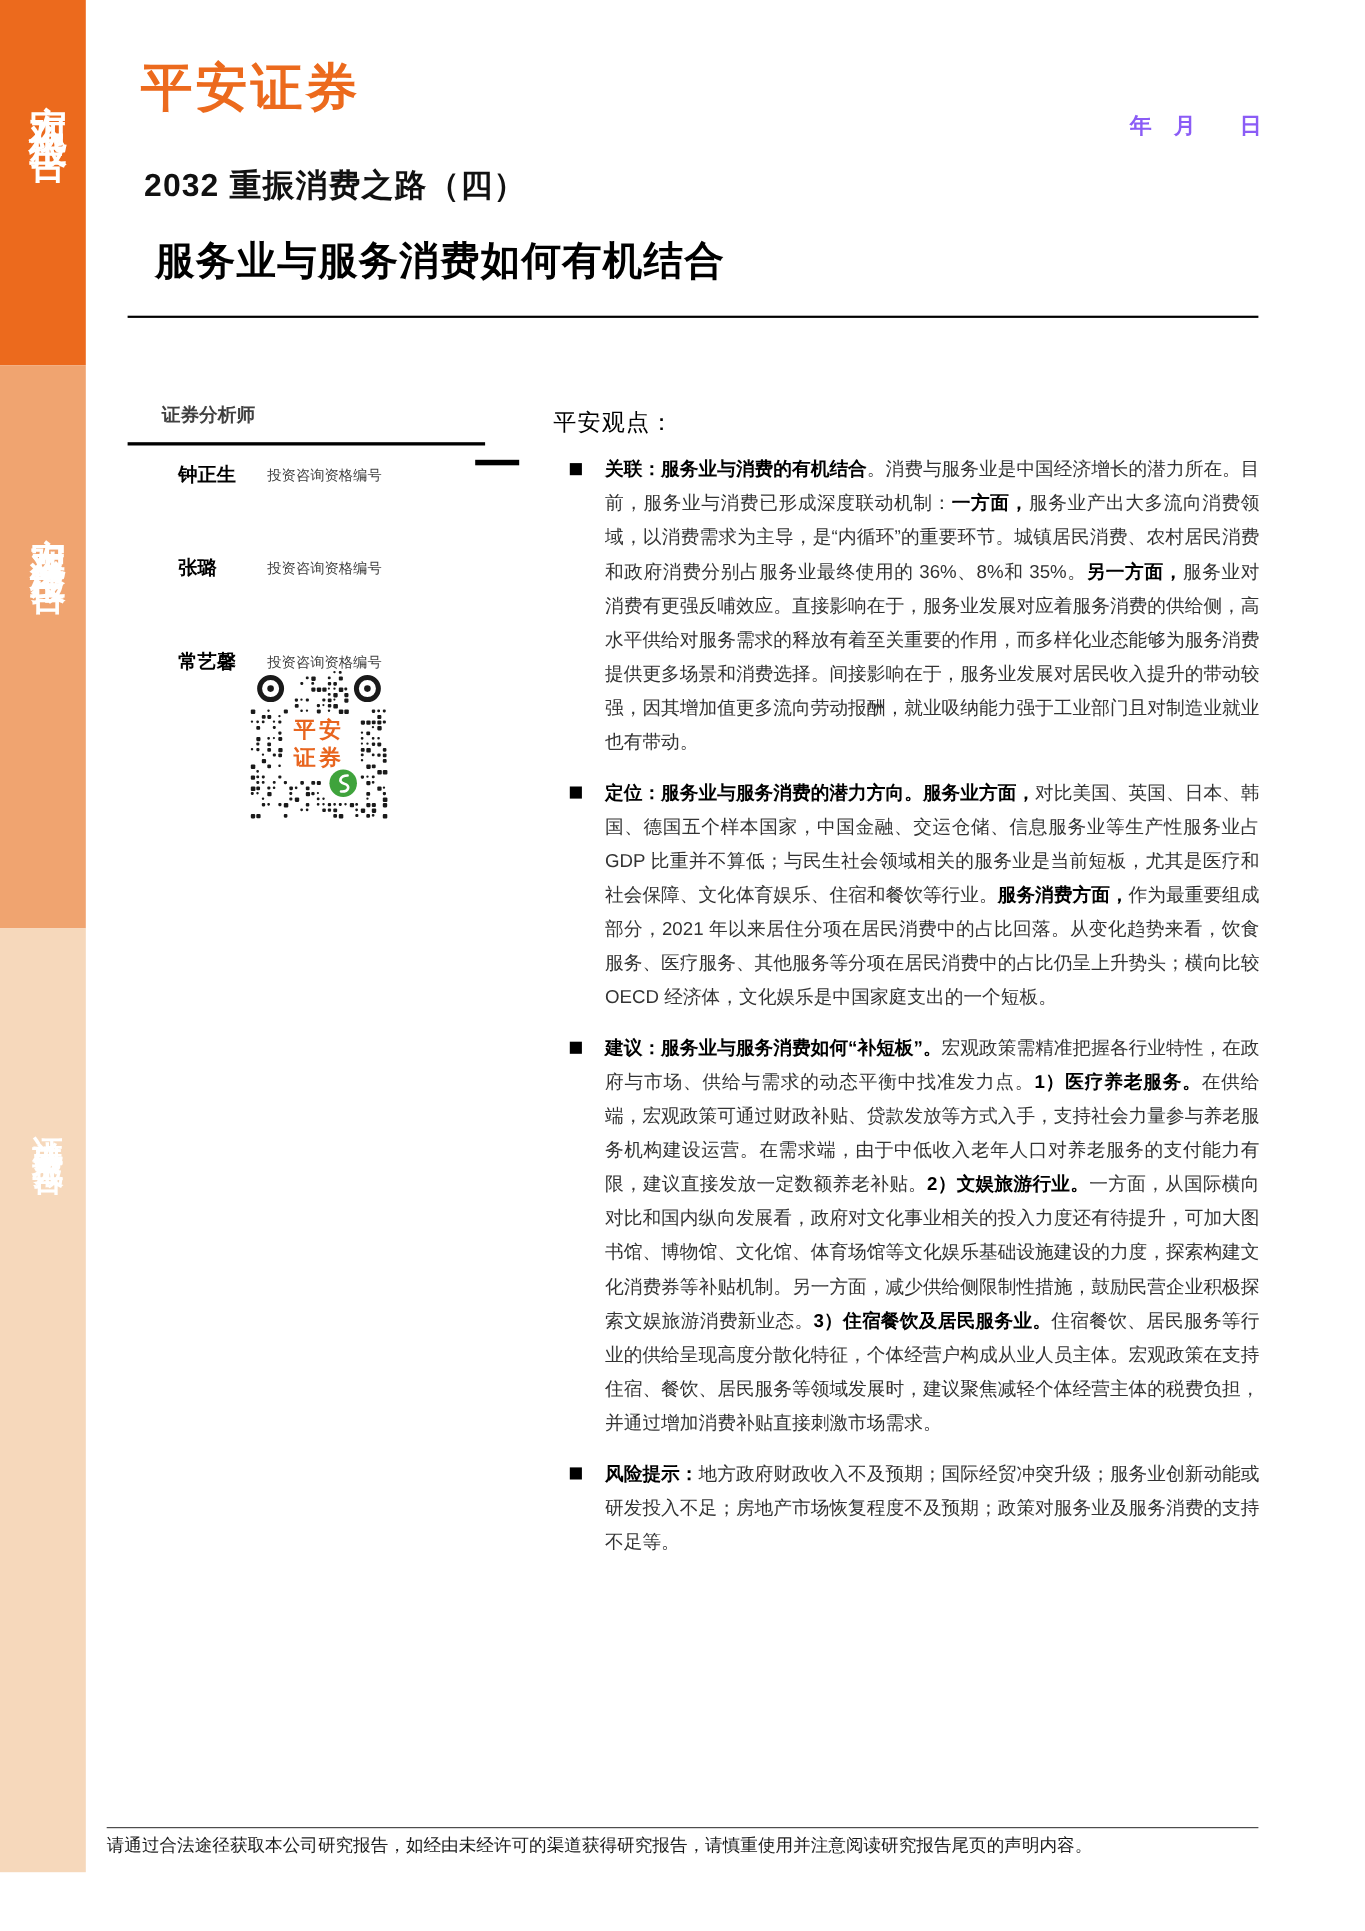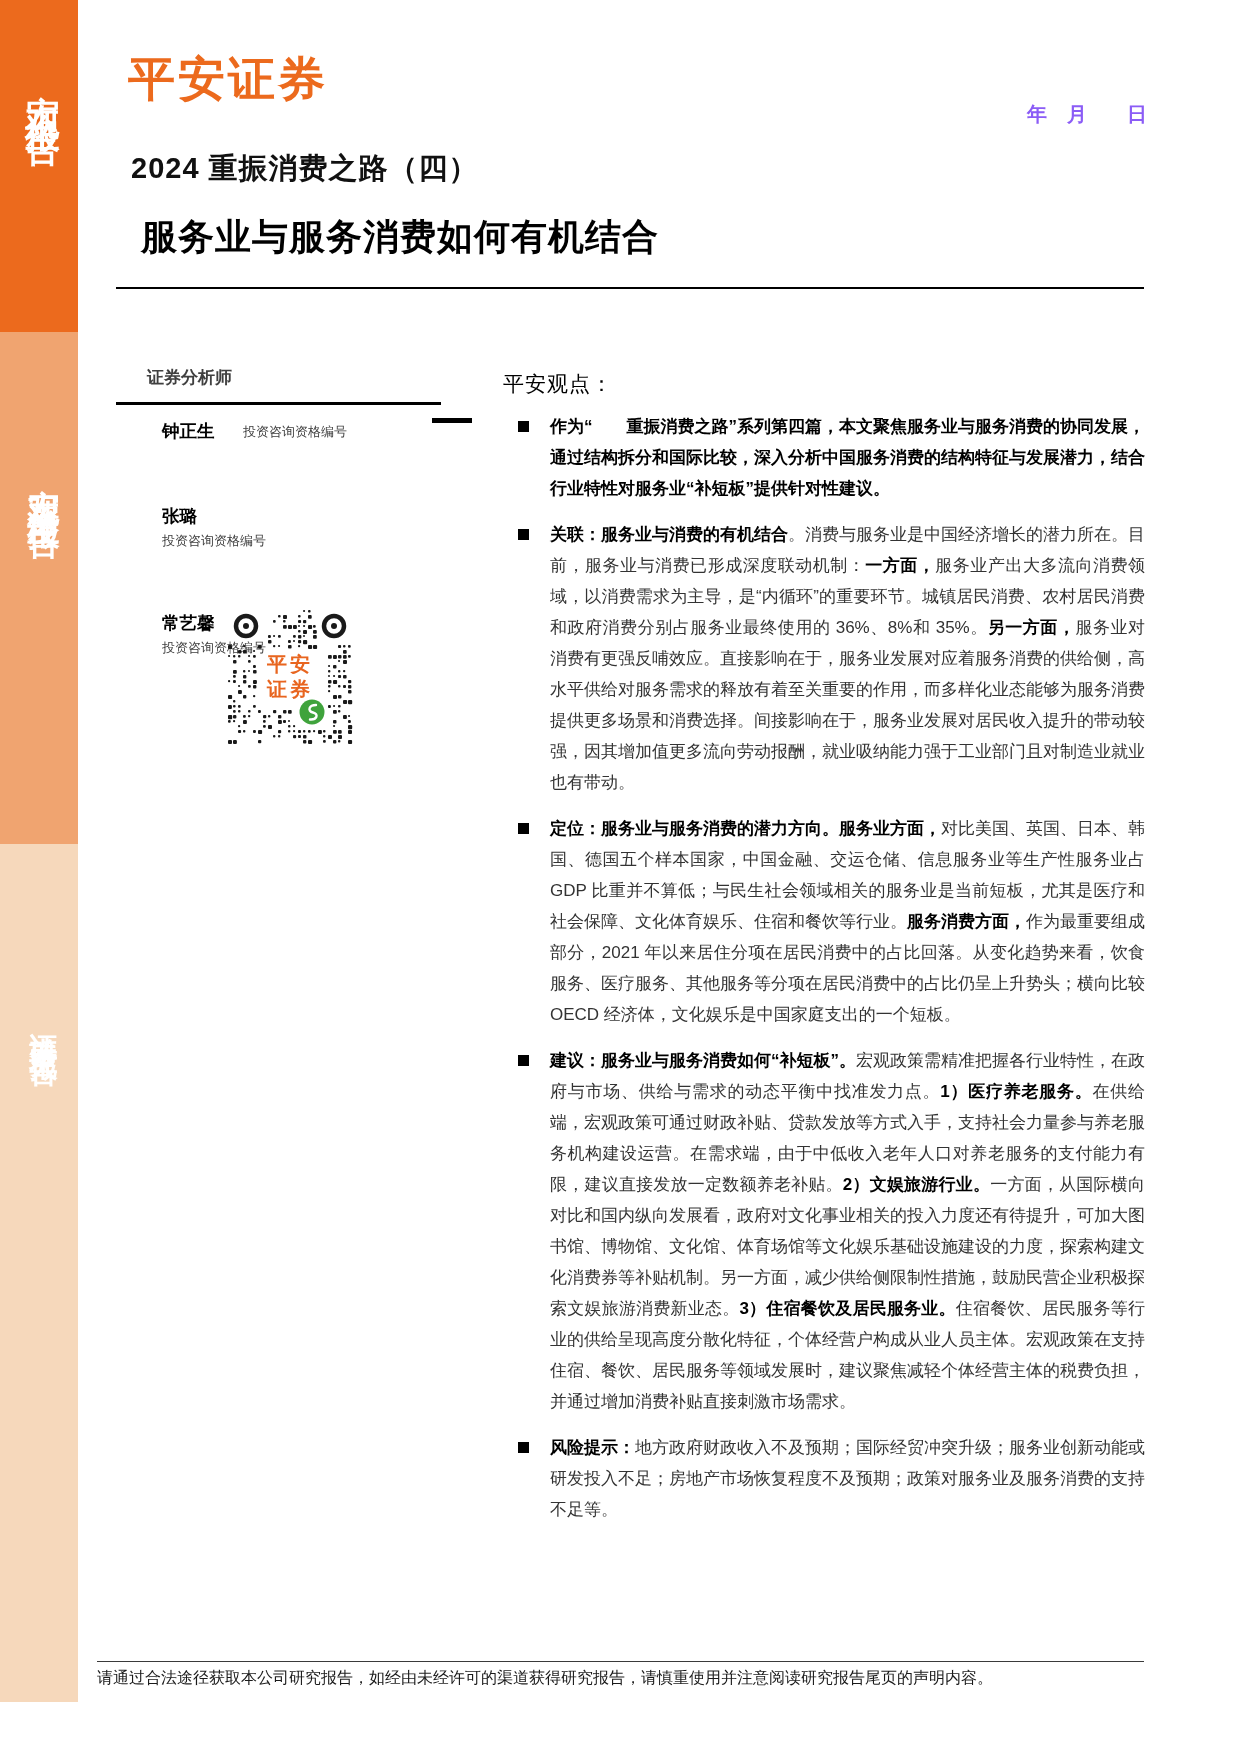--- a/index.html
+++ b/index.html
@@ -28,21 +28,21 @@
   .series-title{position:absolute;left:131px;top:149px;font-size:29px;font-weight:700;
         color:#111;letter-spacing:1px;}
   .report-title{position:absolute;left:129px;top:201px;font-size:36px;font-weight:700;
         color:#000;margin:12px;letter-spacing:1px;}
   .top-rule{position:absolute;left:116px;top:287px;width:1028px;height:2px;background:#000;}
   
   .analysts{position:absolute;left:116px;top:366px;width:325px;}
   .a-heading{margin-left:31px;font-size:17px;font-weight:700;color:#404040;}
   .a-rule{margin-top:13px;height:3px;background:#000;}
   .arow{display:flex;margin:14px 0 0 46px;}
-  .arow + .arow{margin-top:61px;flex-direction:column;}
+  .arow + .arow{margin-top:61px;}
   .aname{font-size:17.5px;font-weight:700;color:#000;min-width:81px;}
   .acert{font-size:13px;color:#404040;margin-top:4px;}
   
   .qr{position:absolute;left:226px;top:608px;width:128px;height:140px;}
   .qr svg{display:block;}
   .qr-label{position:absolute;left:0;top:44px;width:100%;text-align:center;
         color:#E8651F;font-weight:800;font-size:20px;line-height:25px;letter-spacing:3px;}
   
   .opinions{position:absolute;left:503px;top:370px;width:642px;}
   .o-heading{font-size:21px;font-weight:400;color:#000;margin:0 0 13px 0;letter-spacing:1px;}
@@ -65,21 +65,21 @@
   <div class="seg seg2">
     <div class="vlabel v2">宏观深度报告</div>
   </div>
   <div class="seg seg3">
     <div class="vlabel v3">证券研究报告</div>
   </div>
 </div>
 
 <div class="brand">平安证券</div>
 <div class="date">年　月　　日</div>
-<div class="series-title">2024 重振消费之路（四）</div>
+<div class="series-title">2032 重振消费之路（四）</div>
 <h1 class="report-title">服务业与服务消费如何有机结合</h1>
 <div class="top-rule"></div>
 
 <div class="analysts">
   <div class="a-heading">证券分析师</div>
   <div class="a-rule"></div>
   <div class="arow">
     <span class="aname">钟正生</span>
     <span class="acert">投资咨询资格编号</span>
   </div>
@@ -292,24 +292,20 @@
     <div>证券</div>
   </div>
 </div>
 
 <div class="o-dash"></div>
 <div class="opinions">
   <div class="o-heading">平安观点：</div>
   <div id="bullets">
       <div class="bullet">
         <span class="sq"></span>
-        <div class="btext"><span class="b">作为“　　重振消费之路”系列第四篇，本文聚焦服务业与服务消费的协同发展，通过结构拆分和国际比较，深入分析中国服务消费的结构特征与发展潜力，结合行业特性对服务业“补短板”提供针对性建议。</span></div>
-      </div>
-      <div class="bullet">
-        <span class="sq"></span>
         <div class="btext"><span class="b">关联：服务业与消费的有机结合</span><span>。消费与服务业是中国经济增长的潜力所在。目前，服务业与消费已形成深度联动机制：</span><span class="b">一方面，</span><span>服务业产出大多流向消费领域，以消费需求为主导，是“内循环”的重要环节。城镇居民消费、农村居民消费和政府消费分别占服务业最终使用的 36%、8%和 35%。</span><span class="b">另一方面，</span><span>服务业对消费有更强反哺效应。直接影响在于，服务业发展对应着服务消费的供给侧，高水平供给对服务需求的释放有着至关重要的作用，而多样化业态能够为服务消费提供更多场景和消费选择。间接影响在于，服务业发展对居民收入提升的带动较强，因其增加值更多流向劳动报酬，就业吸纳能力强于工业部门且对制造业就业也有带动。</span></div>
       </div>
       <div class="bullet">
         <span class="sq"></span>
         <div class="btext"><span class="b">定位：服务业与服务消费的潜力方向。服务业方面，</span><span>对比美国、英国、日本、韩国、德国五个样本国家，中国金融、交运仓储、信息服务业等生产性服务业占 GDP 比重并不算低；与民生社会领域相关的服务业是当前短板，尤其是医疗和社会保障、文化体育娱乐、住宿和餐饮等行业。</span><span class="b">服务消费方面，</span><span>作为最重要组成部分，2021 年以来居住分项在居民消费中的占比回落。从变化趋势来看，饮食服务、医疗服务、其他服务等分项在居民消费中的占比仍呈上升势头；横向比较 OECD 经济体，文化娱乐是中国家庭支出的一个短板。</span></div>
       </div>
       <div class="bullet">
         <span class="sq"></span>
         <div class="btext"><span class="b">建议：服务业与服务消费如何“补短板”。</span><span>宏观政策需精准把握各行业特性，在政府与市场、供给与需求的动态平衡中找准发力点。</span><span class="b">1）医疗养老服务。</span><span>在供给端，宏观政策可通过财政补贴、贷款发放等方式入手，支持社会力量参与养老服务机构建设运营。在需求端，由于中低收入老年人口对养老服务的支付能力有限，建议直接发放一定数额养老补贴。</span><span class="b">2）文娱旅游行业。</span><span>一方面，从国际横向对比和国内纵向发展看，政府对文化事业相关的投入力度还有待提升，可加大图书馆、博物馆、文化馆、体育场馆等文化娱乐基础设施建设的力度，探索构建文化消费券等补贴机制。另一方面，减少供给侧限制性措施，鼓励民营企业积极探索文娱旅游消费新业态。</span><span class="b">3）住宿餐饮及居民服务业。</span><span>住宿餐饮、居民服务等行业的供给呈现高度分散化特征，个体经营户构成从业人员主体。宏观政策在支持住宿、餐饮、居民服务等领域发展时，建议聚焦减轻个体经营主体的税费负担，并通过增加消费补贴直接刺激市场需求。</span></div>
       </div>

